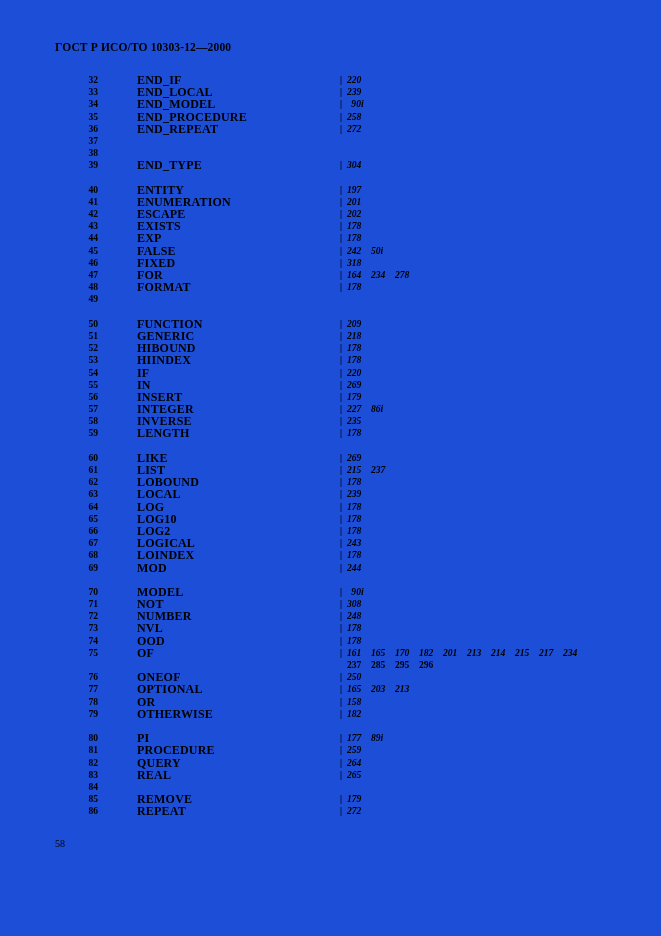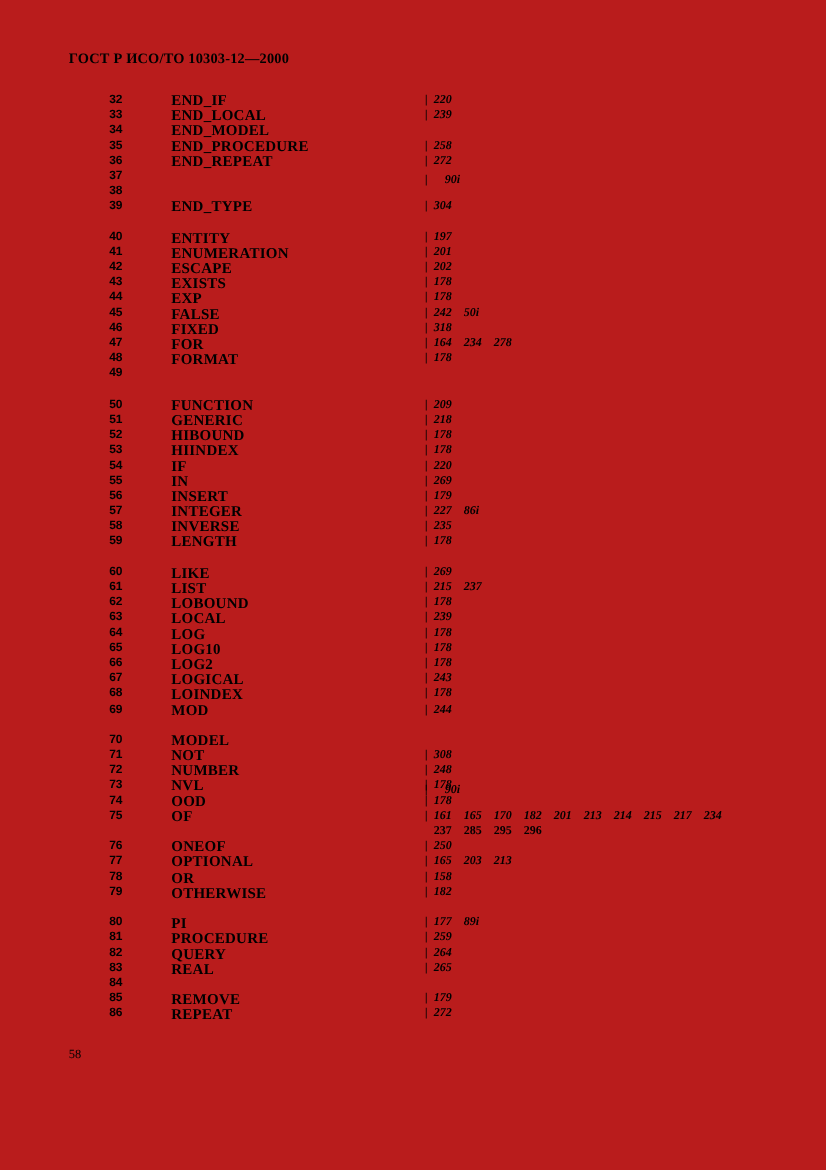--- a/index.html
+++ b/index.html
@@ -8,21 +8,21 @@
     background: #ffffff;
   }
   body {
     font-family: "Liberation Serif", serif;
     color: #000000;
   }
   .page {
     position: relative;
     width: 661px;
     height: 936px;
-    background: #b91c1c;
+    background: #1d4ed8;
     overflow: hidden;
   }
   .running-header {
     position: absolute;
     left: 55px;
     top: 41px;
     font-family: "Liberation Serif", serif;
     font-size: 11.5px;
     font-weight: bold;
     letter-spacing: 0.15px;
@@ -41,21 +41,21 @@
     white-space: nowrap;
   }
   .entry-row.blank-after {
     margin-bottom: 12.2px;
   }
   .line-no {
     position: absolute;
     left: 76px;
     width: 22px;
     text-align: right;
-    font-family: Liberation Sans, sans-serif;
+    font-family: Liberation Serif, serif;
     font-size: 9.6px;
     font-weight: bold;
   }
   .token {
     position: absolute;
     left: 137px;
     font-family: "Liberation Serif", serif;
     font-size: 12px;
     font-weight: bold;
     letter-spacing: 0.2px;
@@ -73,24 +73,23 @@
     width: 7px;
     font-weight: bold;
   }
   .refcell {
     display: inline-block;
     width: 24px;
     text-align: left;
     font-weight: bold;
   }
   .refcell.pad {
-    text-align: right;
+    text-align: center;
     width: 21px;
     padding-right: 3px;
-    margin-top: 40px;
   }
   .cont-row {
     position: relative;
     height: 12.2px;
     line-height: 12.2px;
     white-space: nowrap;
   }
   .cont-refs {
     position: absolute;
     left: 347px;

